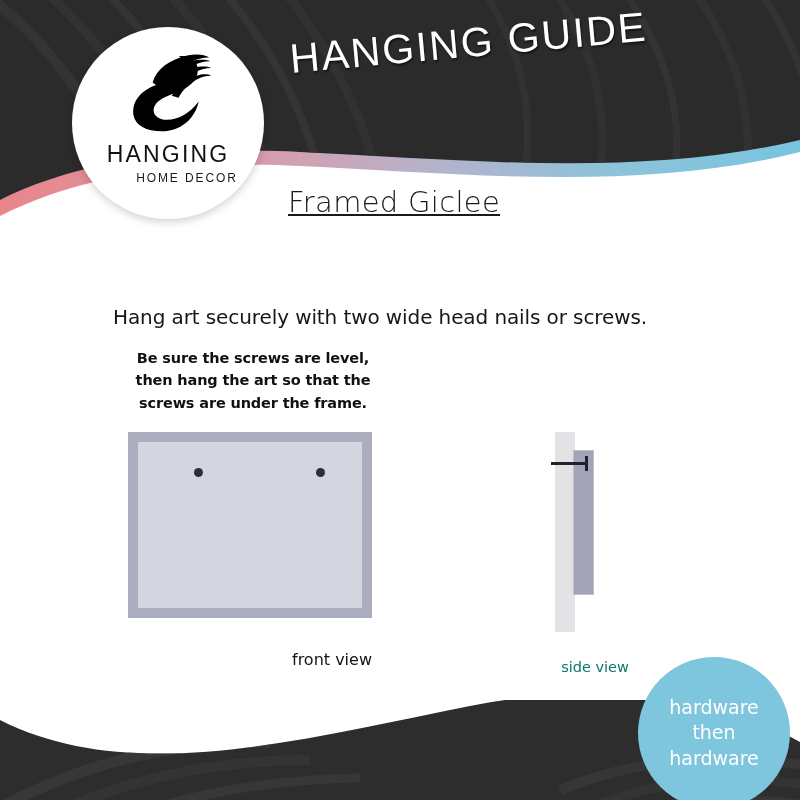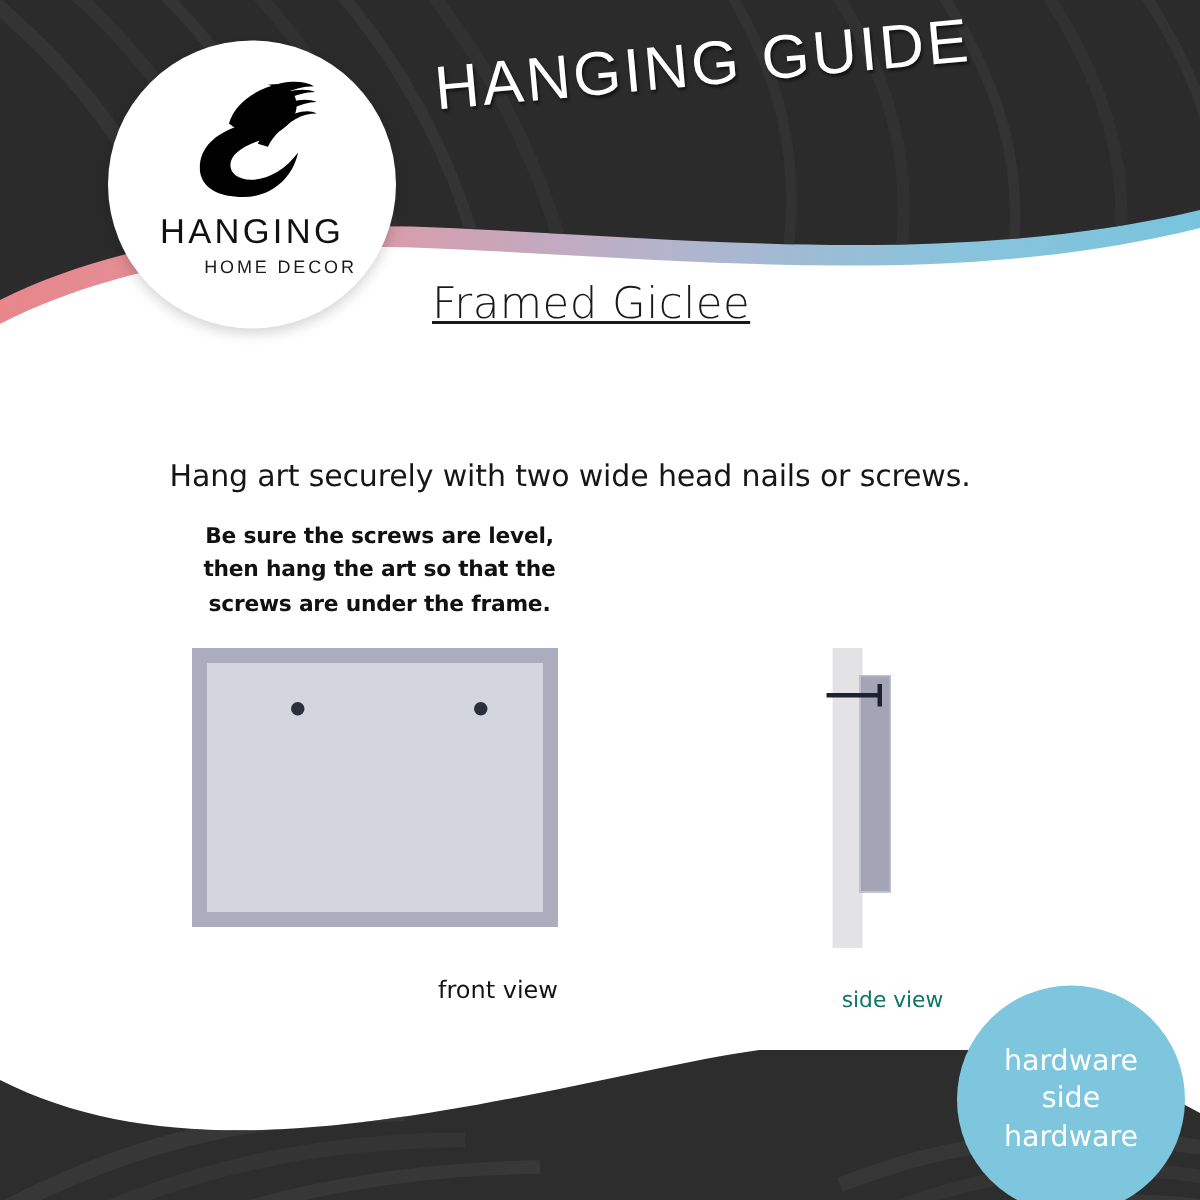--- a/index.html
+++ b/index.html
@@ -339,17 +339,17 @@
   <div id="side-view-diagram">
     <div id="side-view-wall"></div>
     <div id="side-view-frame"></div>
     <div id="side-view-screw-shaft"></div>
     <div id="side-view-screw-head"></div>
   </div>
   <div id="label-side-view">side view</div>
 
   <div id="hardware-badge">
     <span>hardware</span>
-    <span>side</span>
+    <span>then</span>
     <span>hardware</span>
   </div>
 
 </div>
 
 </body></html>

